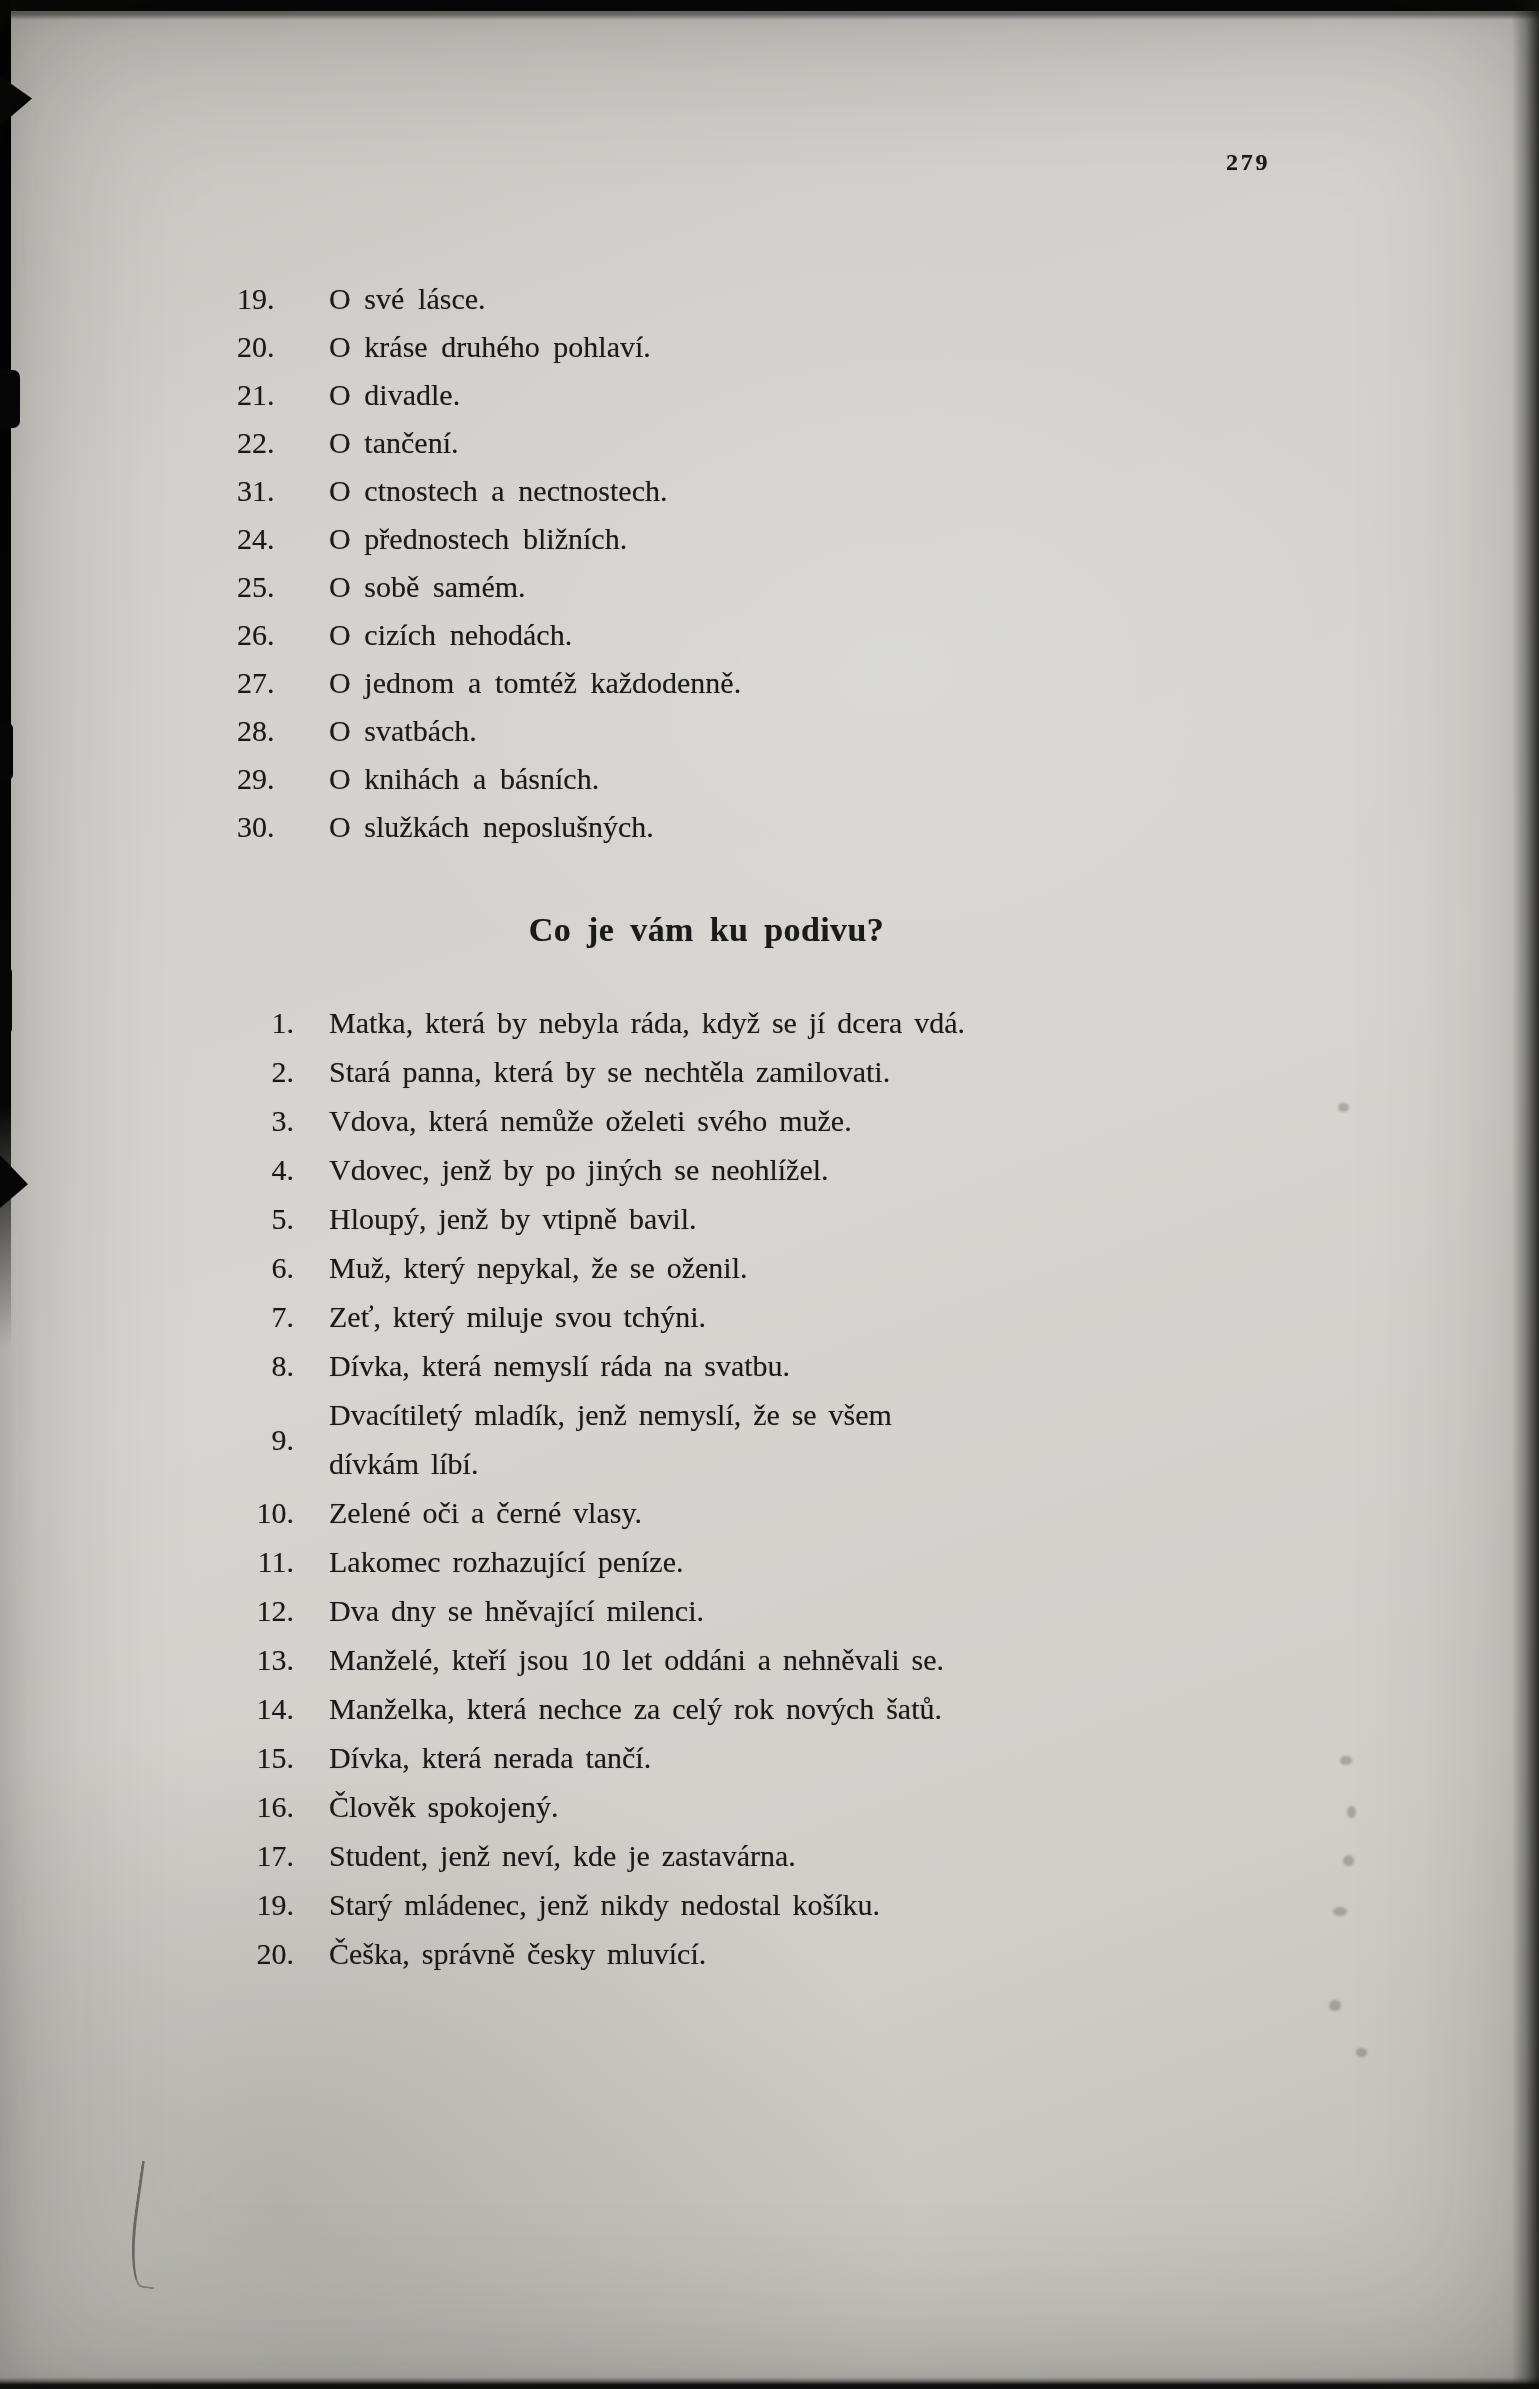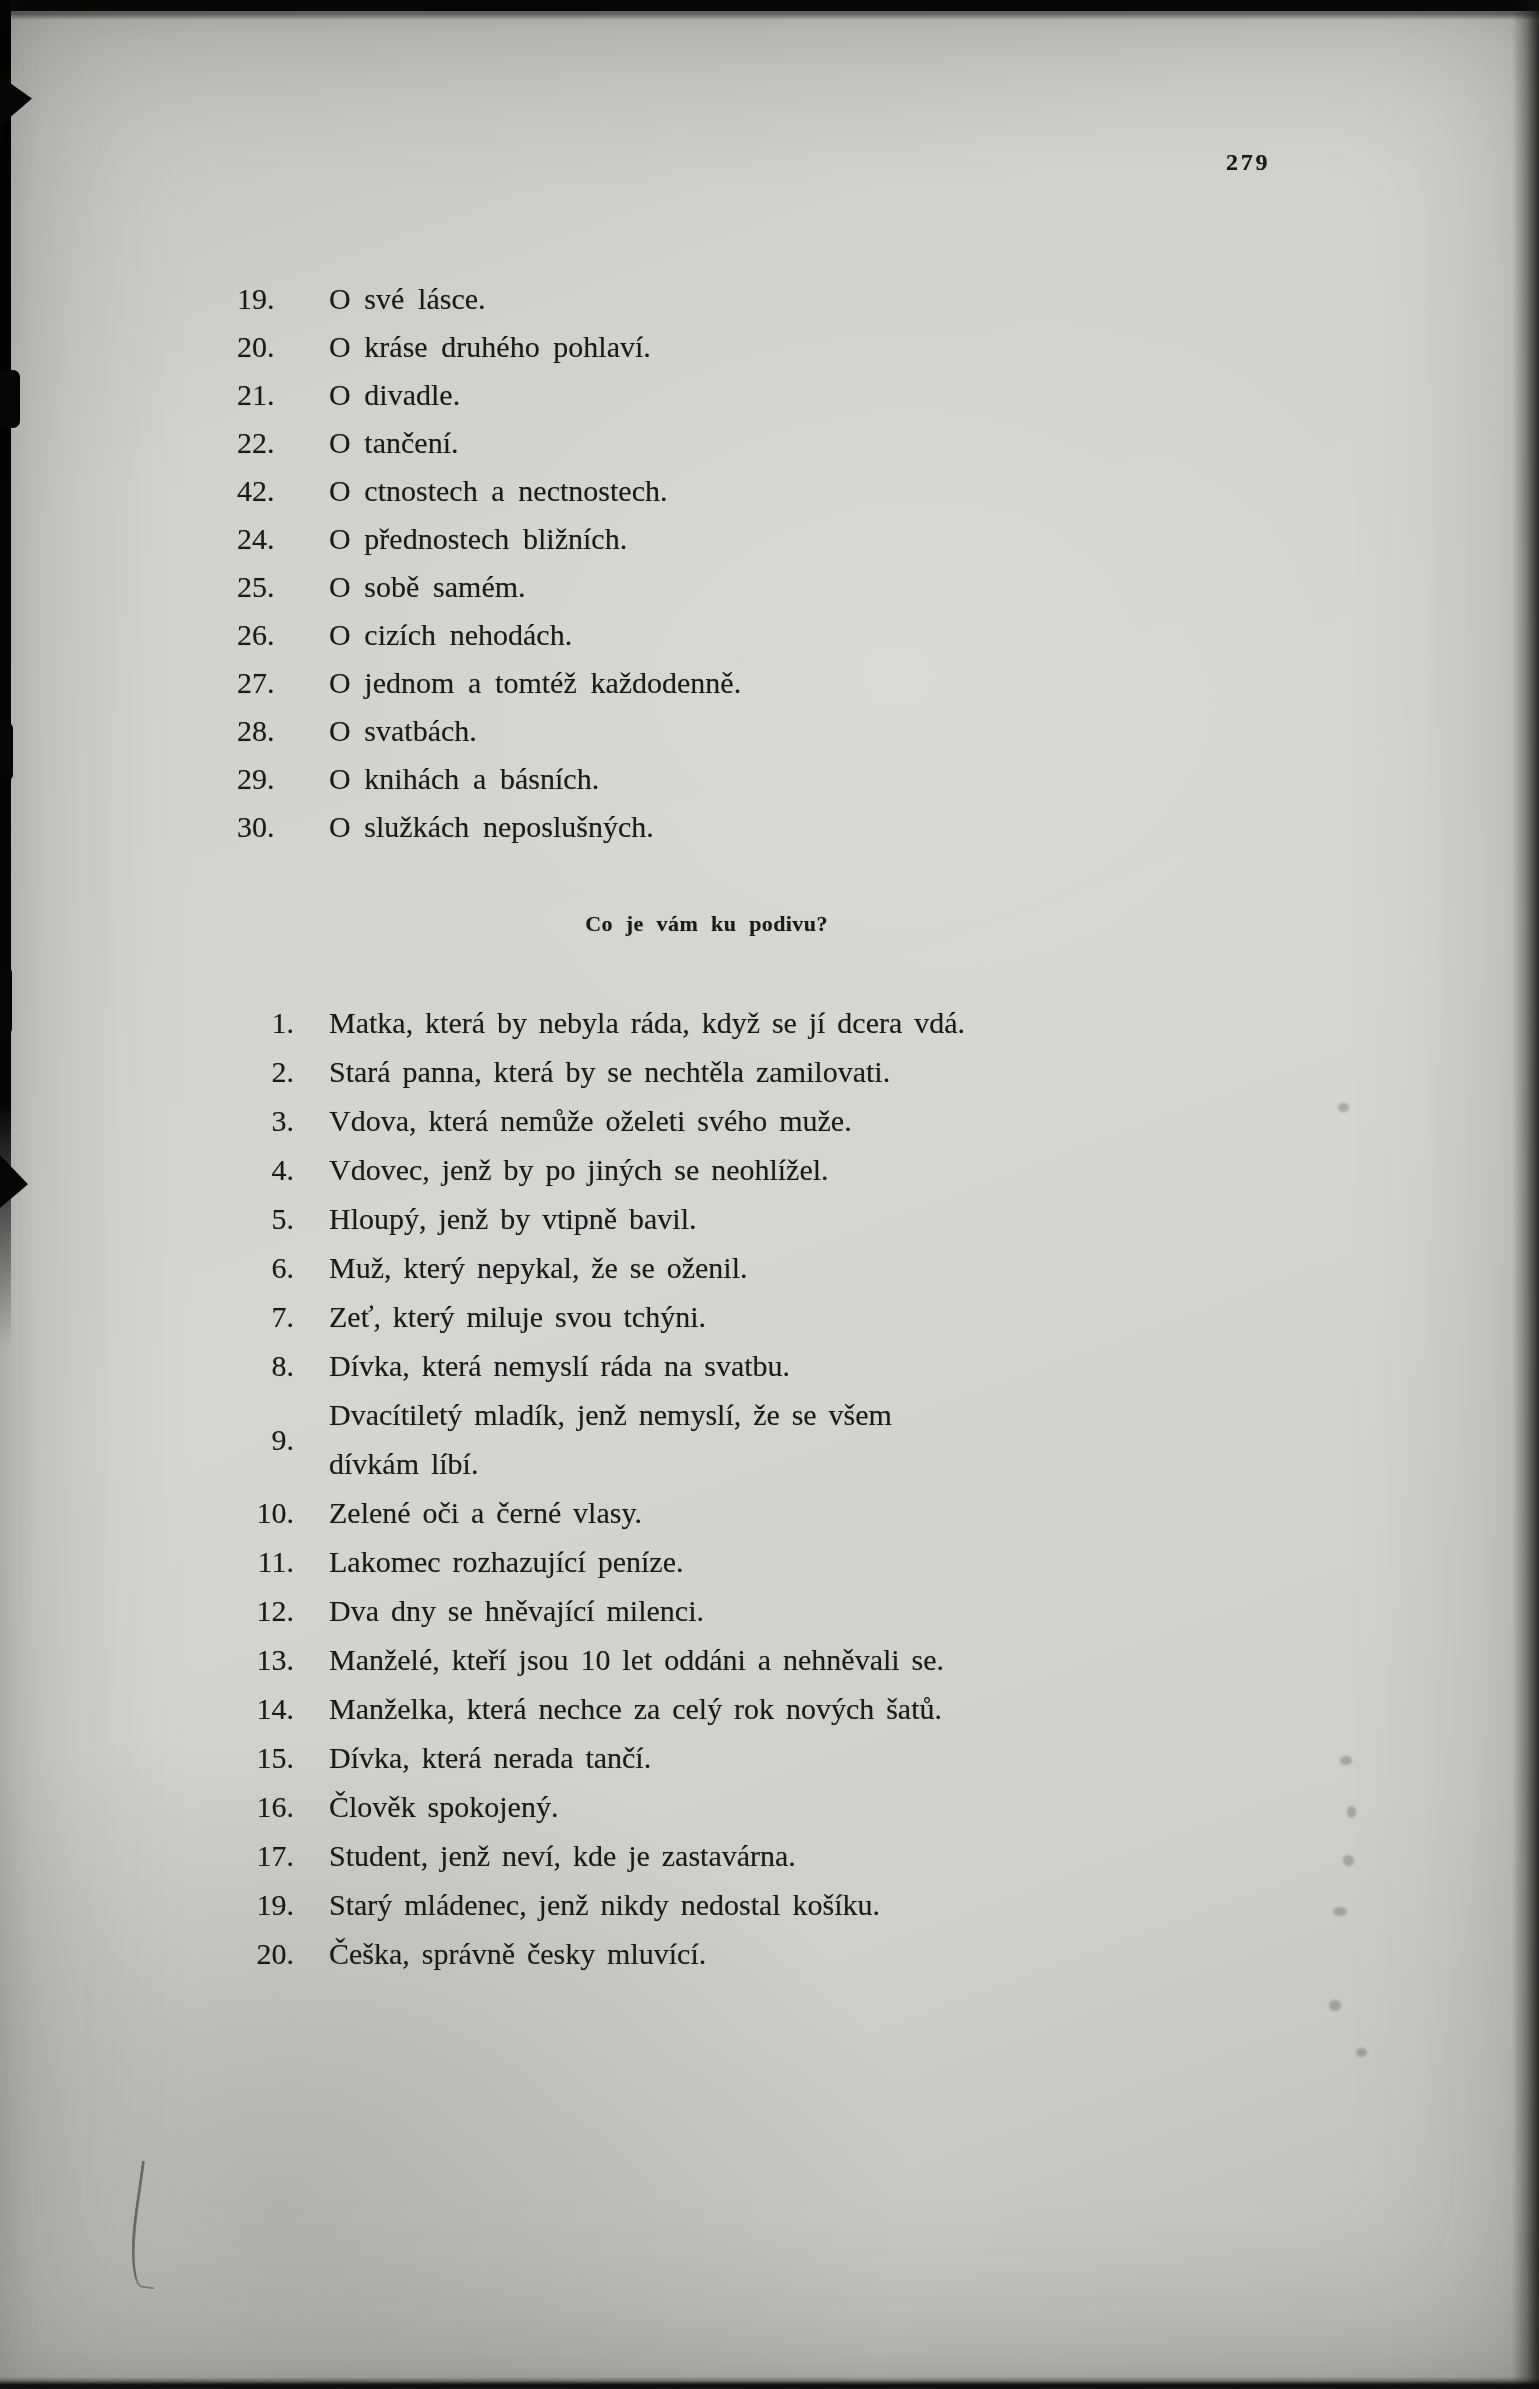--- a/index.html
+++ b/index.html
@@ -126,21 +126,21 @@
   }
   .list-a .num { flex: 0 0 92px; }
   .list-a .txt { flex: 1; }
   .heading {
     position: absolute;
     top: 911px;
     left: 237px;
     width: 939px;
     margin: 0;
     text-align: center;
-    font-size: 22px;
+    font-size: 34px;
     font-weight: bold;
     letter-spacing: 0.4px;
     word-spacing: 7px;
     z-index: 3;
   }
   .list-b {
     top: 998px;
     left: 221px;
     width: 1099px;
     font-size: 30px;
@@ -200,21 +200,21 @@
         <span class="num">21.</span>
         <span class="txt">O divadle.</span>
       </div>
 
       <div class="row">
         <span class="num">22.</span>
         <span class="txt">O tančení.</span>
       </div>
 
       <div class="row">
-        <span class="num">42.</span>
+        <span class="num">31.</span>
         <span class="txt">O ctnostech a nectnostech.</span>
       </div>
 
       <div class="row">
         <span class="num">24.</span>
         <span class="txt">O přednostech bližních.</span>
       </div>
 
       <div class="row">
         <span class="num">25.</span>

